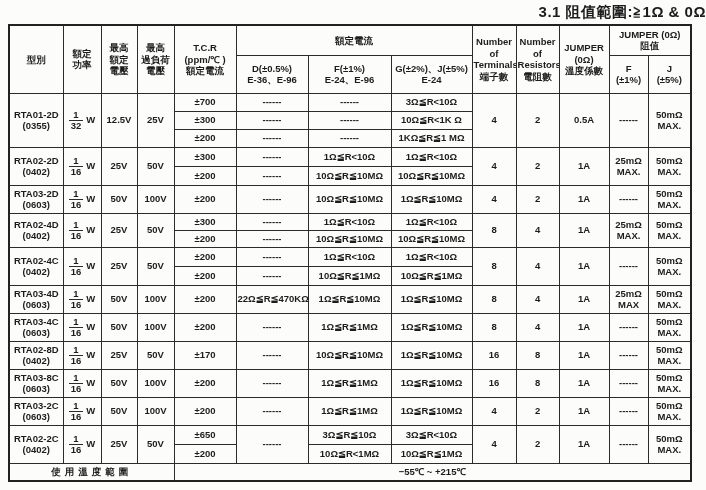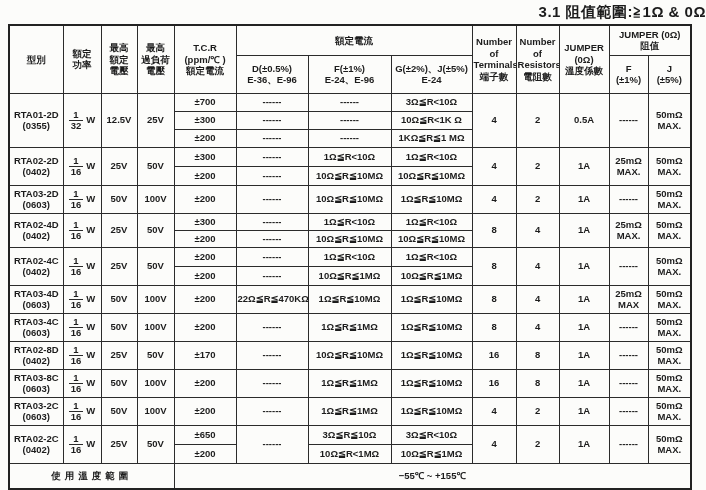--- a/index.html
+++ b/index.html
@@ -21,21 +21,21 @@
     border:1px solid #2b2b2b;
     font-size:9.5px;font-weight:bold;line-height:1.2;
     text-align:center;vertical-align:middle;
     padding:0 1px;white-space:pre-line;
     overflow:hidden;
   }
   .spec th{font-size:9.5px;}
   tr.h17{height:17px}
   tr.h18{height:18px}
   tr.h19{height:19px}
-  tr.h26{height:26px}
+  tr.h26{height:18px}
   tr.h28{height:28px}
   tr.hH1{height:30px}
   tr.hH2{height:38px}
   .frac{display:inline-block;vertical-align:middle;text-align:center;margin-right:3px;line-height:1.05;}
   .frac .num{display:block;border-bottom:1px solid #2b2b2b;padding:0 2px;}
   .frac .den{display:block;padding:0 2px;}
   .punit{display:inline-block;vertical-align:middle;}
   .footer-label{letter-spacing:4px;}
 </style>
 </head>
@@ -323,16 +323,16 @@
 MAX.</td>
     </tr>
     <tr class="h19">
       <td>±200</td>
       <td>10Ω≦R&lt;1MΩ</td>
       <td>10Ω≦R≦1MΩ</td>
     </tr>
 
     <tr class="h26">
       <td colspan="4" class="footer-label">使用溫度範圍</td>
-      <td colspan="9">−55℃ ~ +155℃</td>
+      <td colspan="9">−55℃ ~ +215℃</td>
     </tr>
   </tbody>
 </table>
 
 </body></html>

